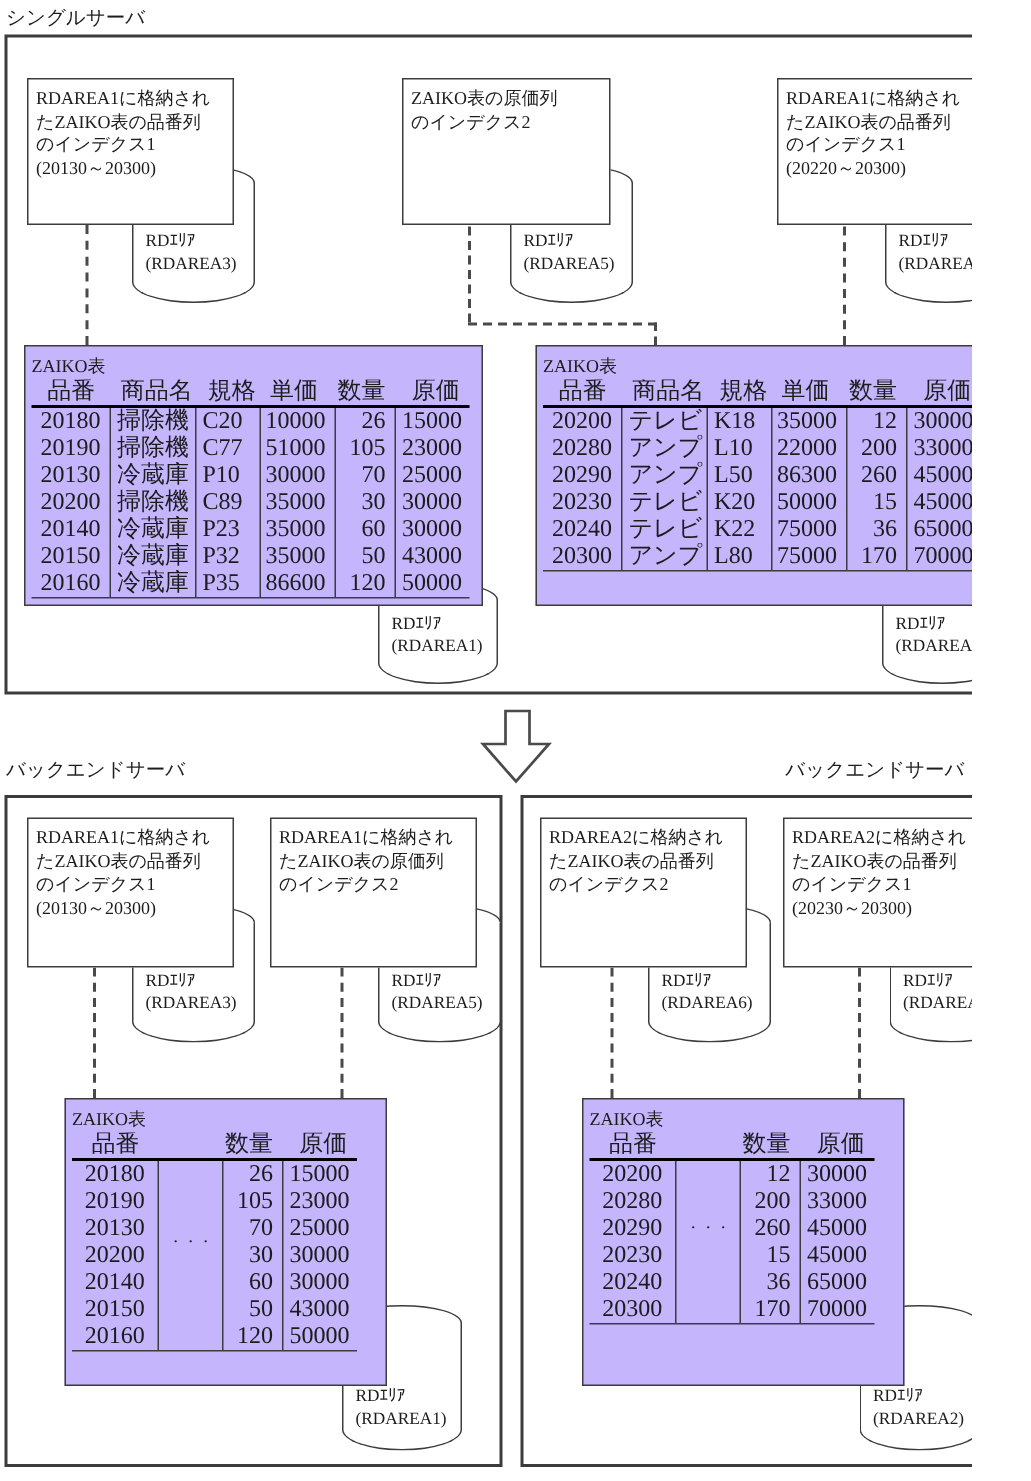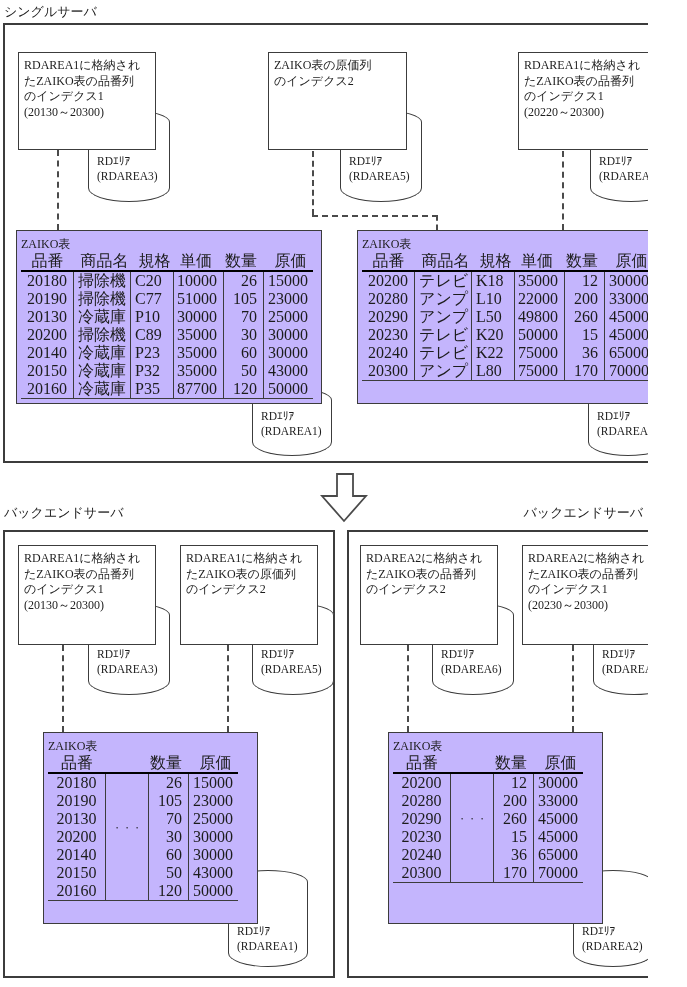--- a/index.html
+++ b/index.html
@@ -166,21 +166,21 @@
           <div class="c k1">冷蔵庫</div>
           <div class="c k2">P32</div>
           <div class="c k3">35000</div>
           <div class="c k4">50</div>
           <div class="c k5">43000</div>
         </div>
           <div class="trow">
           <div class="c k0">20160</div>
           <div class="c k1">冷蔵庫</div>
           <div class="c k2">P35</div>
-          <div class="c k3">87700</div>
+          <div class="c k3">86600</div>
           <div class="c k4">120</div>
           <div class="c k5">50000</div>
         </div>
         </div>
     </div>
   </div>
 
   <div class="abs ztable" style="left:357px;top:230px;width:304px;height:174px;">
     <div class="ztitle">ZAIKO表</div>
     <div class="tgrid" style="width:292px;">
@@ -207,21 +207,21 @@
           <div class="c k1">アンプ</div>
           <div class="c k2">L10</div>
           <div class="c k3">22000</div>
           <div class="c k4">200</div>
           <div class="c k5">33000</div>
         </div>
           <div class="trow">
           <div class="c k0">20290</div>
           <div class="c k1">アンプ</div>
           <div class="c k2">L50</div>
-          <div class="c k3">49800</div>
+          <div class="c k3">86300</div>
           <div class="c k4">260</div>
           <div class="c k5">45000</div>
         </div>
           <div class="trow">
           <div class="c k0">20230</div>
           <div class="c k1">テレビ</div>
           <div class="c k2">K20</div>
           <div class="c k3">50000</div>
           <div class="c k4">15</div>
           <div class="c k5">45000</div>

